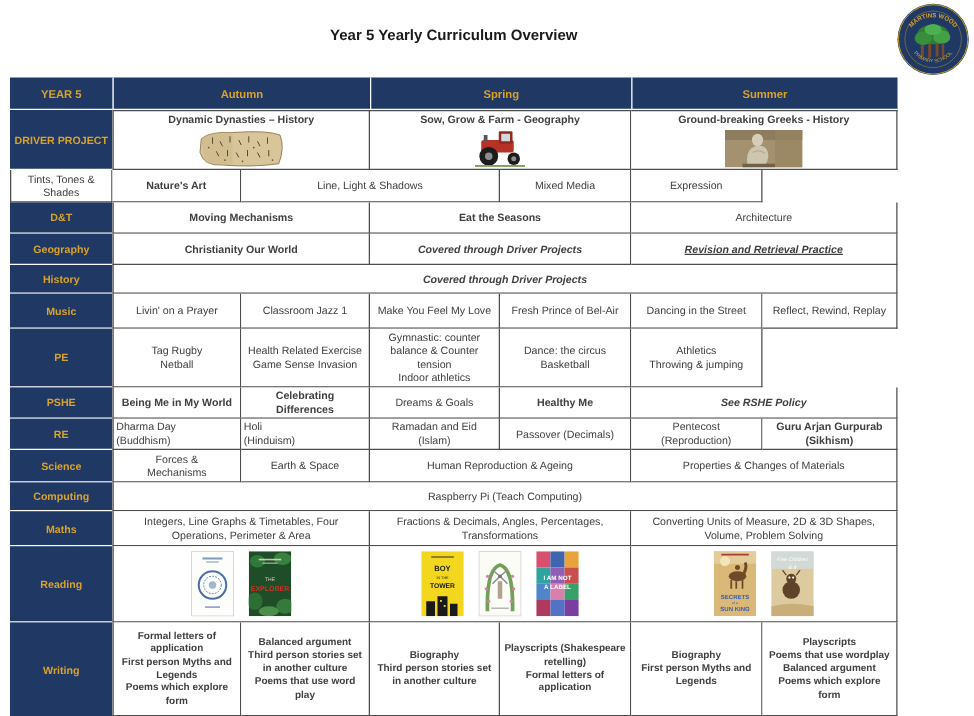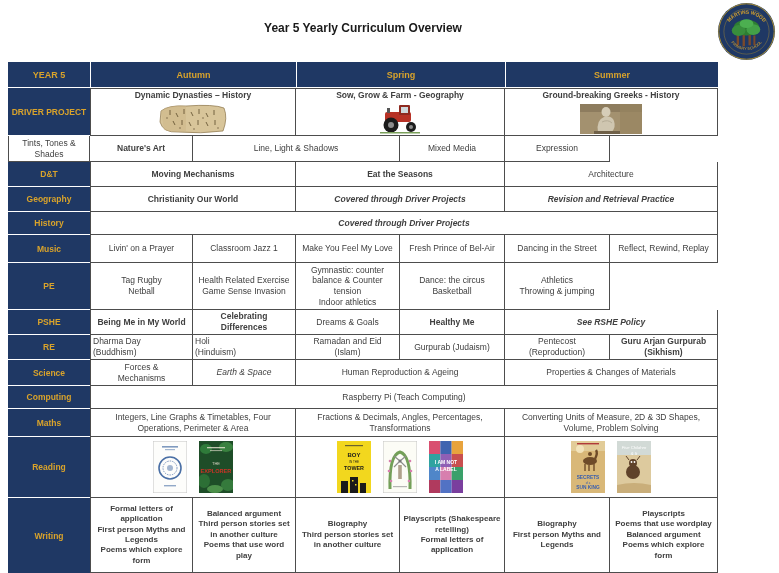--- a/index.html
+++ b/index.html
@@ -175,21 +175,21 @@
         </div>
       </div>
       <div class="row row-geography">
         <div class="lbl">Geography</div>
         <div class="cell b first" style="grid-column: span 2;">
           <div class="txt">Christianity Our World</div>
         </div>
         <div class="cell i" style="grid-column: span 2;">
           <div class="txt">Covered through Driver Projects</div>
         </div>
-        <div class="cell i" style="grid-column: span 2;">
+        <div class="cell i" style="grid-column: span 2; text-decoration: underline;">
           <div class="txt">Revision and Retrieval Practice</div>
         </div>
       </div>
       <div class="row row-history">
         <div class="lbl">History</div>
         <div class="cell i first" style="grid-column: span 6;">
           <div class="txt">Covered through Driver Projects</div>
         </div>
       </div>
       <div class="row row-music">
@@ -262,38 +262,38 @@
         </div>
         <div class="cell left" style="grid-column: span 1;">
           <div class="txt">Holi</div>
           <div class="txt">(Hinduism)</div>
         </div>
         <div class="cell" style="grid-column: span 1;">
           <div class="txt">Ramadan and Eid</div>
           <div class="txt">(Islam)</div>
         </div>
         <div class="cell" style="grid-column: span 1;">
-          <div class="txt">Gurpurab (Judaism)</div>
+          <div class="txt">Passover (Decimals)</div>
         </div>
         <div class="cell" style="grid-column: span 1;">
           <div class="txt">Pentecost</div>
           <div class="txt">(Reproduction)</div>
         </div>
         <div class="cell" style="grid-column: span 1; font-weight: bold;">
           <div class="txt">Guru Arjan Gurpurab</div>
           <div class="txt">(Sikhism)</div>
         </div>
       </div>
       <div class="row row-science">
         <div class="lbl">Science</div>
         <div class="cell first" style="grid-column: span 1;">
           <div class="txt">Forces &amp;</div>
           <div class="txt">Mechanisms</div>
         </div>
-        <div class="cell" style="grid-column: span 1; font-style: italic;">
+        <div class="cell" style="grid-column: span 1;">
           <div class="txt">Earth &amp; Space</div>
         </div>
         <div class="cell" style="grid-column: span 2;">
           <div class="txt">Human Reproduction &amp; Ageing</div>
         </div>
         <div class="cell" style="grid-column: span 2;">
           <div class="txt">Properties &amp; Changes of Materials</div>
         </div>
       </div>
       <div class="row row-computing">

